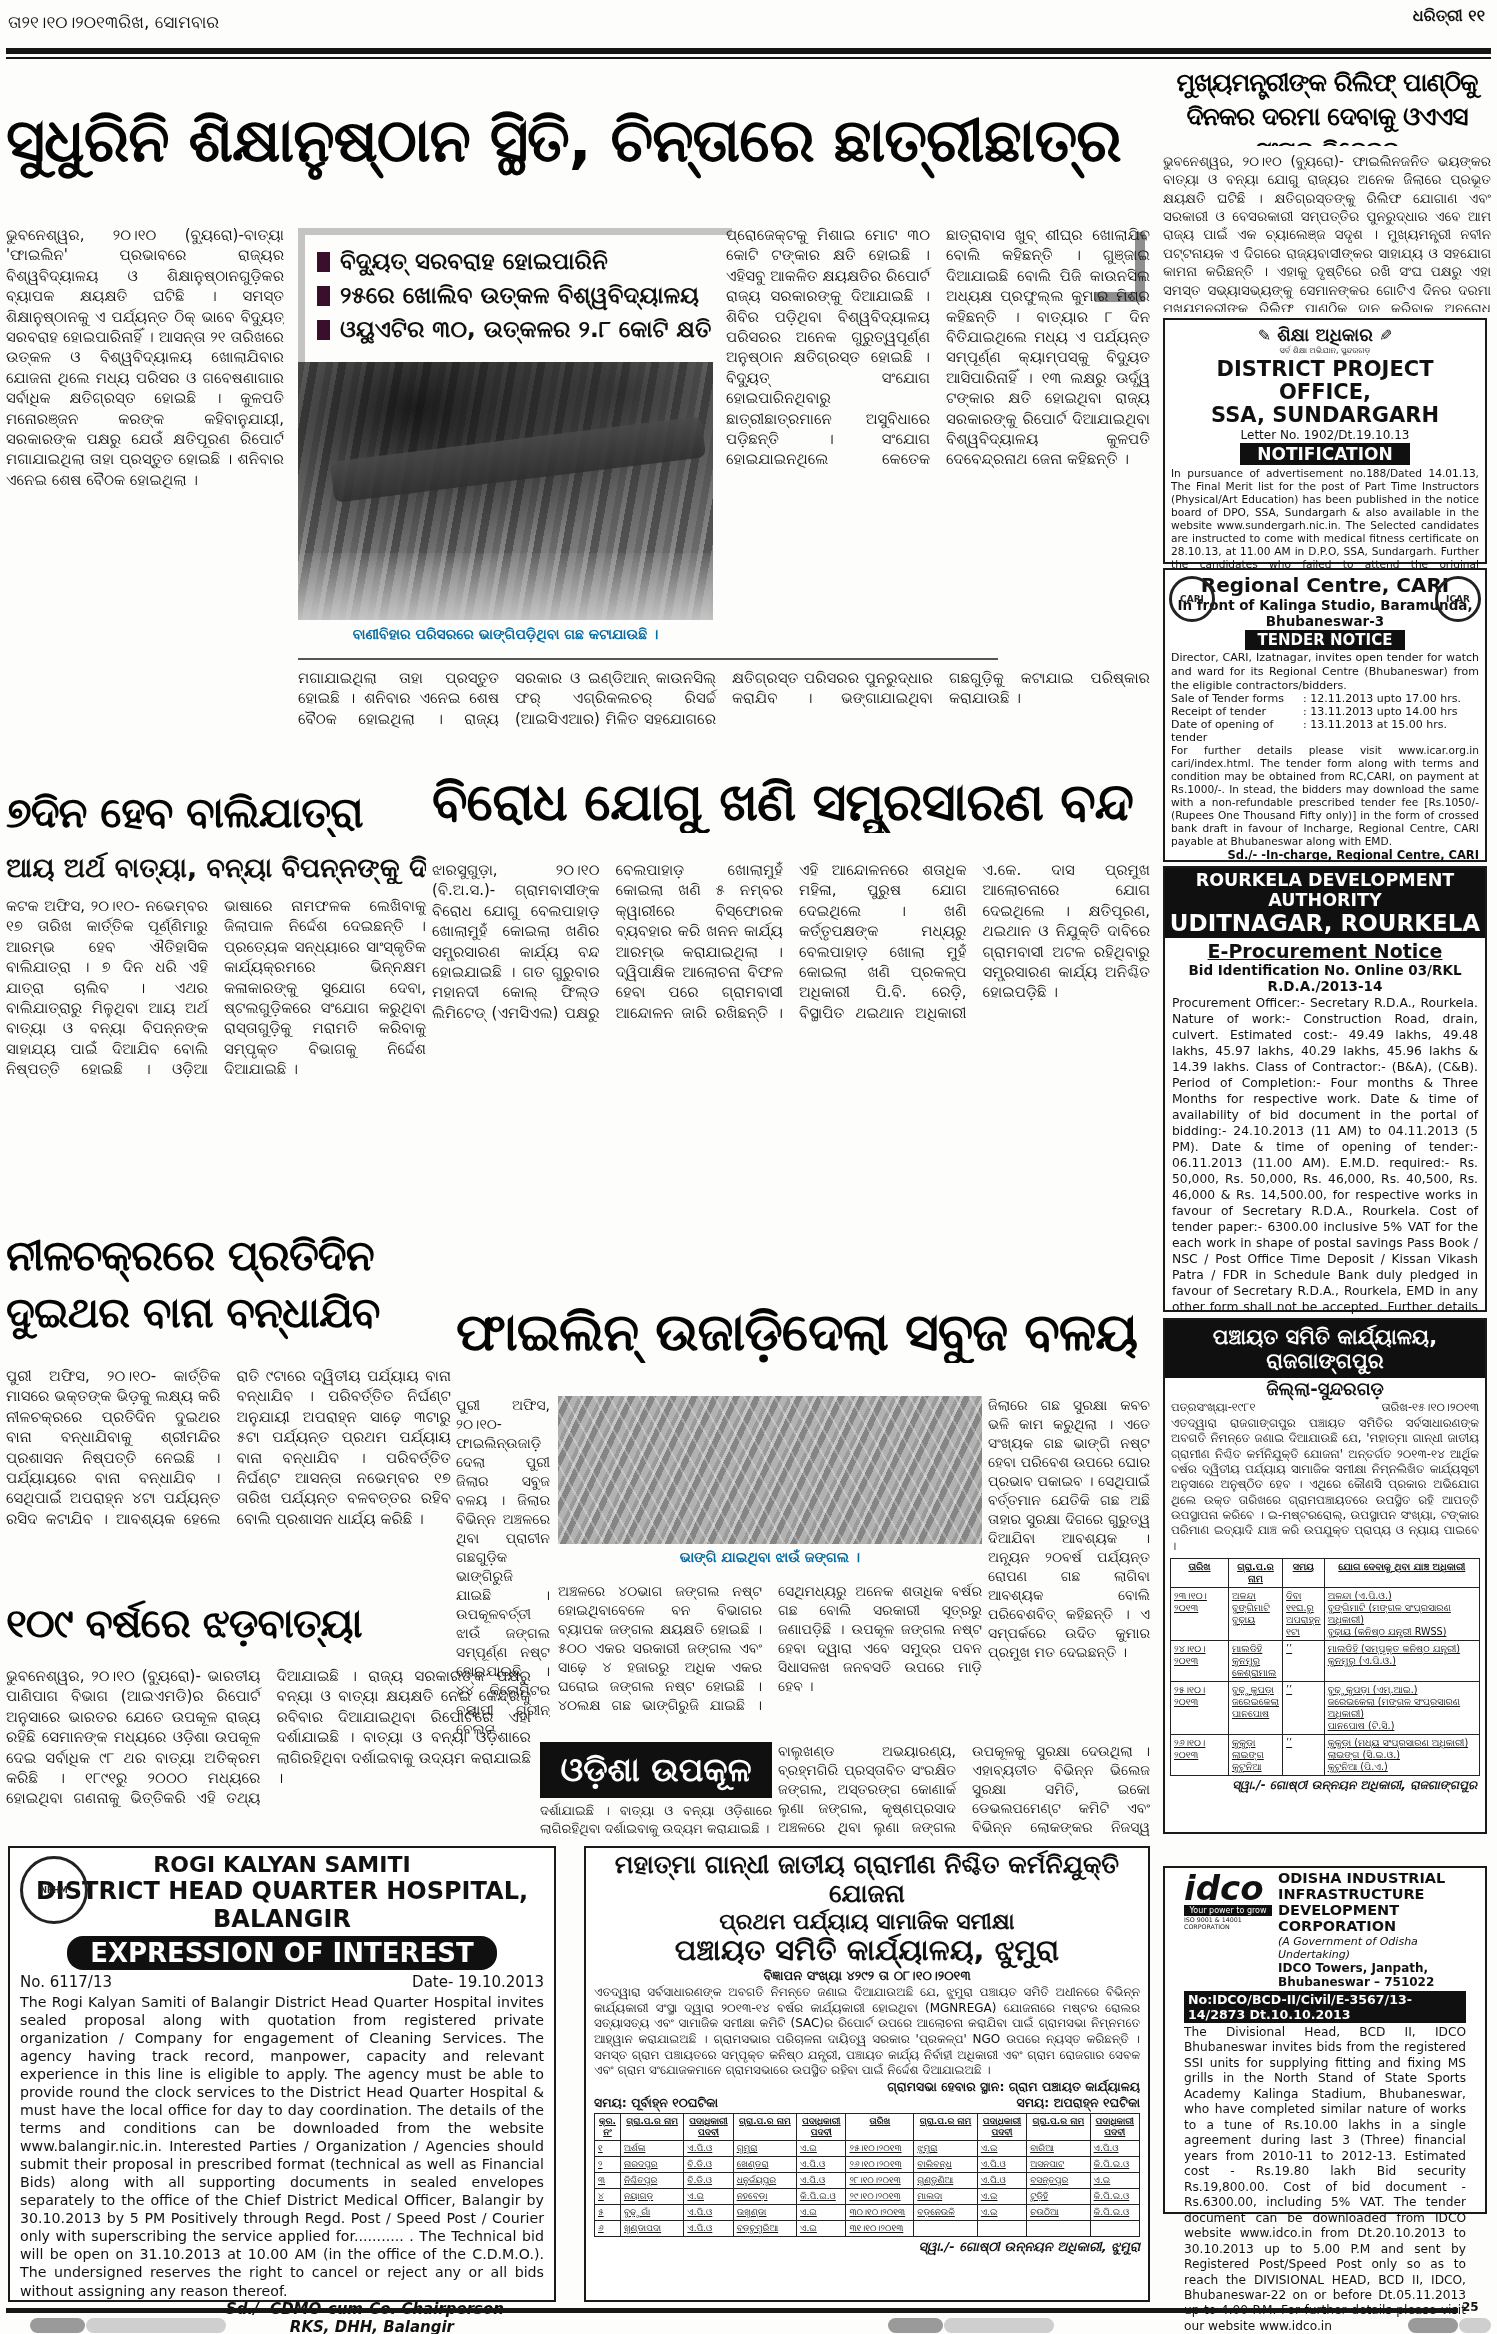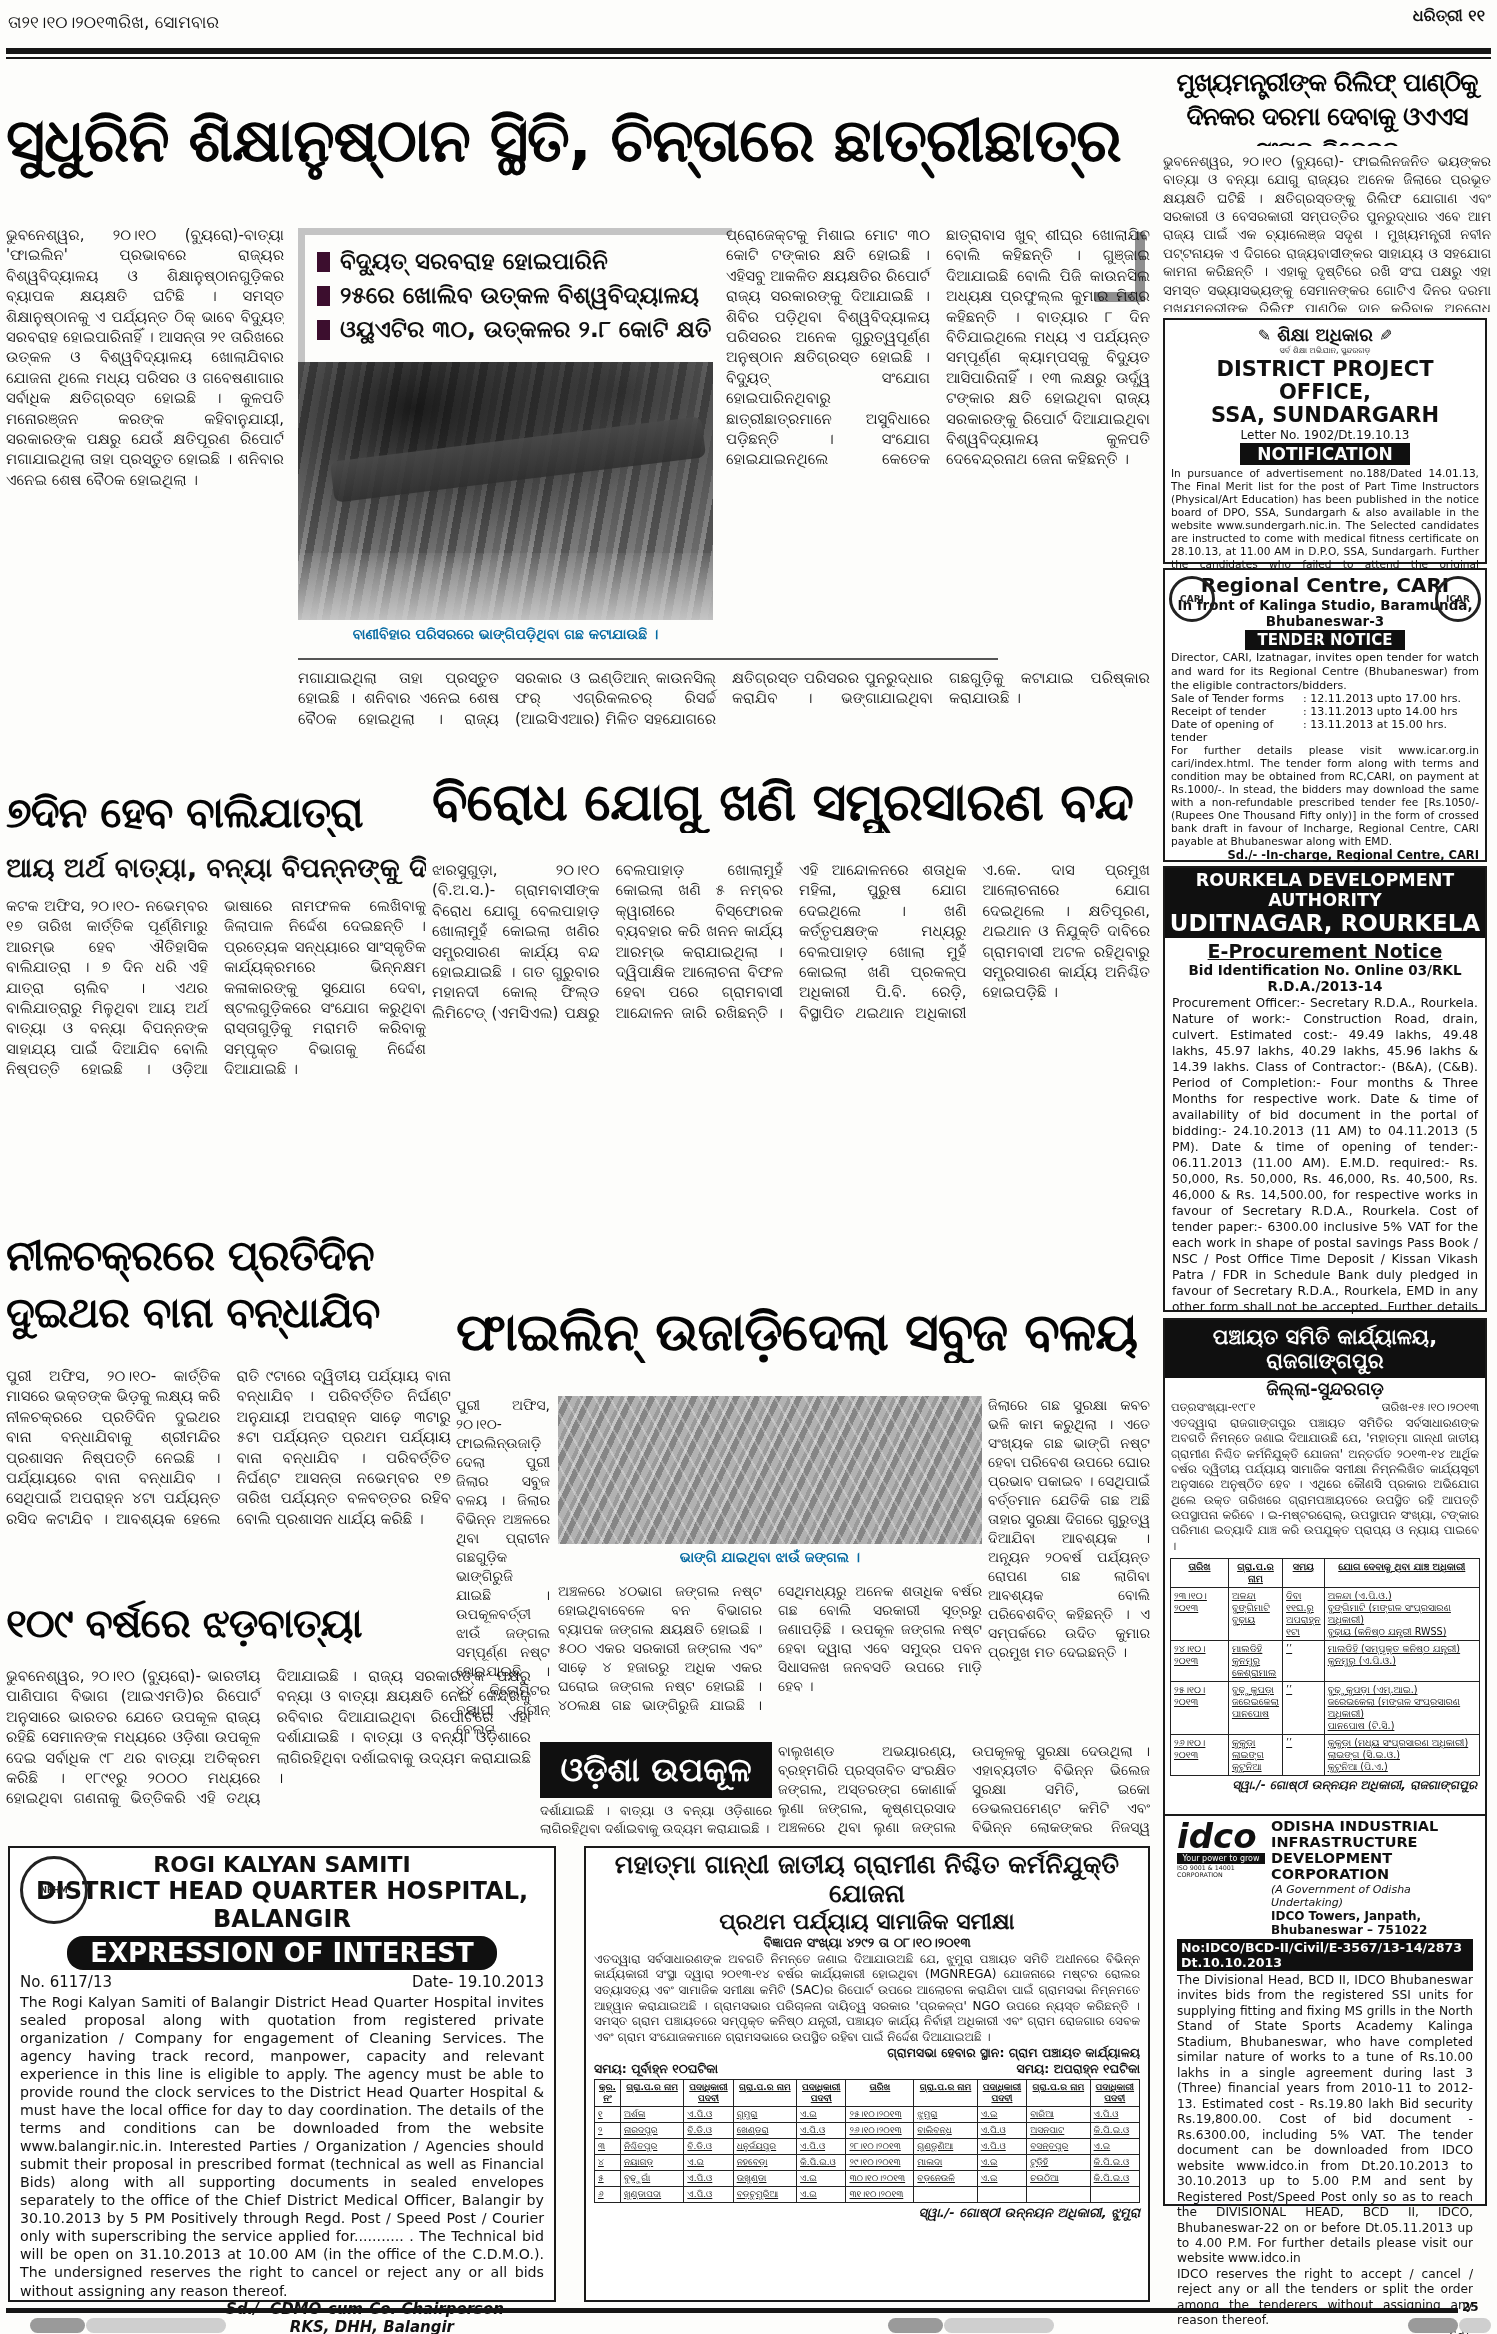--- a/index.html
+++ b/index.html
@@ -222,21 +222,21 @@
             <td>’’</td>
             <td>କୁକୁଡ଼ା (ମଧ୍ୟ ସଂପ୍ରସାରଣ ଅଧିକାରୀ)
 ଲାଇଙ୍ଗ (ସି.ଇ.ଓ.)
 କୁଟୁନିଆ (ପି.ଏ.)</td>
           </tr>
         </tbody>
       </table>
     <div class="b i" style="font-size:12px;text-align:right;padding-right:8px;">ସ୍ୱା./- ଗୋଷ୍ଠୀ ଉନ୍ନୟନ ଅଧିକାରୀ, ରାଜଗାଙ୍ଗପୁର</div>
   </div>
 
-  <div class="abs adbox" style="left:1163px;top:1814px;width:324px;height:392px;padding:3px 12px;box-sizing:border-box;">
+  <div class="abs adbox" style="left:1163px;top:1866px;width:324px;height:348px;padding:3px 19px;box-sizing:border-box;">
     <div style="display:flex;gap:6px;">
       <div style="flex:0 0 88px;">
         <div class="b i" style="font-size:34px;line-height:1;">idco</div>
         <div class="blackbar c" style="font-size:8px;padding:1px 0;">Your power to grow</div>
         <div style="font-size:6.3px;">ISO 9001 &amp; 14001 CORPORATION</div>
       </div>
       <div>
         <div class="b" style="font-size:14.5px;line-height:1.1;">ODISHA INDUSTRIAL INFRASTRUCTURE</div>
         <div class="b" style="font-size:14.5px;line-height:1.1;">DEVELOPMENT CORPORATION</div>
         <div class="i" style="font-size:11px;">(A Government of Odisha Undertaking)</div>
@@ -260,20 +260,21 @@
       <span>Date- 19.10.2013</span>
     </div>
     <div class="jt" style="font-size:14.2px;line-height:1.27;">The Rogi Kalyan Samiti of Balangir District Head Quarter Hospital invites sealed proposal along with quotation from registered private organization / Company for engagement of Cleaning Services. The agency having track record, manpower, capacity and relevant experience in this line is eligible to apply. The agency must be able to provide round the clock services to the District Head Quarter Hospital &amp; must have the local office for day to day coordination. The details of the terms and conditions can be downloaded from the website www.balangir.nic.in. Interested Parties / Organization / Agencies should submit their proposal in prescribed format (technical as well as Financial Bids) along with all supporting documents in sealed envelopes separately to the office of the Chief District Medical Officer, Balangir by 30.10.2013 by 5 PM Positively through Regd. Post / Speed Post / Courier only with superscribing the service applied for........... . The Technical bid will be open on 31.10.2013 at 10.00 AM (in the office of the C.D.M.O.). The undersigned reserves the right to cancel or reject any or all bids without assigning any reason thereof.</div>
     <div class="b i" style="font-size:15px;text-align:right;padding-right:40px;">Sd./- CDMO-cum-Co. Chairperson</div>
     <div class="b i" style="font-size:15px;text-align:right;padding-right:90px;">RKS, DHH, Balangir</div>
   </div>
 
   <div class="abs adbox" style="left:584px;top:1846px;width:566px;height:456px;padding:3px 8px;box-sizing:border-box;">
     <div class="c b" style="font-size:25px;line-height:1.15;">ମହାତ୍ମା ଗାନ୍ଧୀ ଜାତୀୟ ଗ୍ରାମୀଣ ନିଶ୍ଚିତ କର୍ମନିଯୁକ୍ତି ଯୋଜନା</div>
     <div class="c b" style="font-size:22px;line-height:1.15;">ପ୍ରଥମ ପର୍ଯ୍ୟାୟ ସାମାଜିକ ସମୀକ୍ଷା</div>
+    <div class="c b" style="font-size:29px;line-height:1.15;">ପଞ୍ଚାୟତ ସମିତି କାର୍ଯ୍ୟାଳୟ, ଝୁମୁରା</div>
     <div class="c b" style="font-size:13px;margin:1px 0;">ବିଜ୍ଞାପନ ସଂଖ୍ୟା ୪୨୯୨ ତା ୦୮।୧୦।୨୦୧୩</div>
     <div class="jt" style="font-size:12px;line-height:1.3;">ଏତଦ୍ୱାରା ସର୍ବସାଧାରଣଙ୍କ ଅବଗତି ନିମନ୍ତେ ଜଣାଇ ଦିଆଯାଉଅଛି ଯେ, ଝୁମୁରା ପଞ୍ଚାୟତ ସମିତି ଅଧୀନରେ ବିଭିନ୍ନ କାର୍ଯ୍ୟକାରୀ ସଂସ୍ଥା ଦ୍ୱାରା ୨୦୧୩-୧୪ ବର୍ଷର କାର୍ଯ୍ୟକାରୀ ହୋଇଥିବା (MGNREGA) ଯୋଜନାରେ ମଷ୍ଟର ରୋଲର ସତ୍ୟାସତ୍ୟ ଏବଂ ସାମାଜିକ ସମୀକ୍ଷା କମିଟି (SAC)ର ରିପୋର୍ଟ ଉପରେ ଆଲୋଚନା କରାଯିବା ପାଇଁ ଗ୍ରାମସଭା ନିମ୍ନମତେ ଆହ୍ୱାନ କରାଯାଇଅଛି । ଗ୍ରାମସଭାର ପରିଚାଳନା ଦାୟିତ୍ୱ ସରକାର 'ପ୍ରକଳ୍ପ' NGO ଉପରେ ନ୍ୟସ୍ତ କରିଛନ୍ତି । ସମସ୍ତ ଗ୍ରାମ ପଞ୍ଚାୟତରେ ସମ୍ପୃକ୍ତ କନିଷ୍ଠ ଯନ୍ତ୍ରୀ, ପଞ୍ଚାୟତ କାର୍ଯ୍ୟ ନିର୍ବାହୀ ଅଧିକାରୀ ଏବଂ ଗ୍ରାମ ରୋଜଗାର ସେବକ ଏବଂ ଗ୍ରାମ ସଂଯୋଜକମାନେ ଗ୍ରାମସଭାରେ ଉପସ୍ଥିତ ରହିବା ପାଇଁ ନିର୍ଦ୍ଦେଶ ଦିଆଯାଇଅଛି ।</div>
     <div class="b" style="font-size:12.5px;text-align:right;">ଗ୍ରାମସଭା ହେବାର ସ୍ଥାନ: ଗ୍ରାମ ପଞ୍ଚାୟତ କାର୍ଯ୍ୟାଳୟ</div>
     <div style="display:flex;justify-content:space-between;font-size:12.5px;">
       <span class="b">ସମୟ: ପୂର୍ବାହ୍ନ ୧୦ଘଟିକା</span>
       <span class="b">ସମୟ: ଅପରାହ୍ନ ୧ଘଟିକା</span>
     </div>
     <table class="adtbl" style="font-size:9px;margin-top:2px;">
         <tbody>
           <tr>

